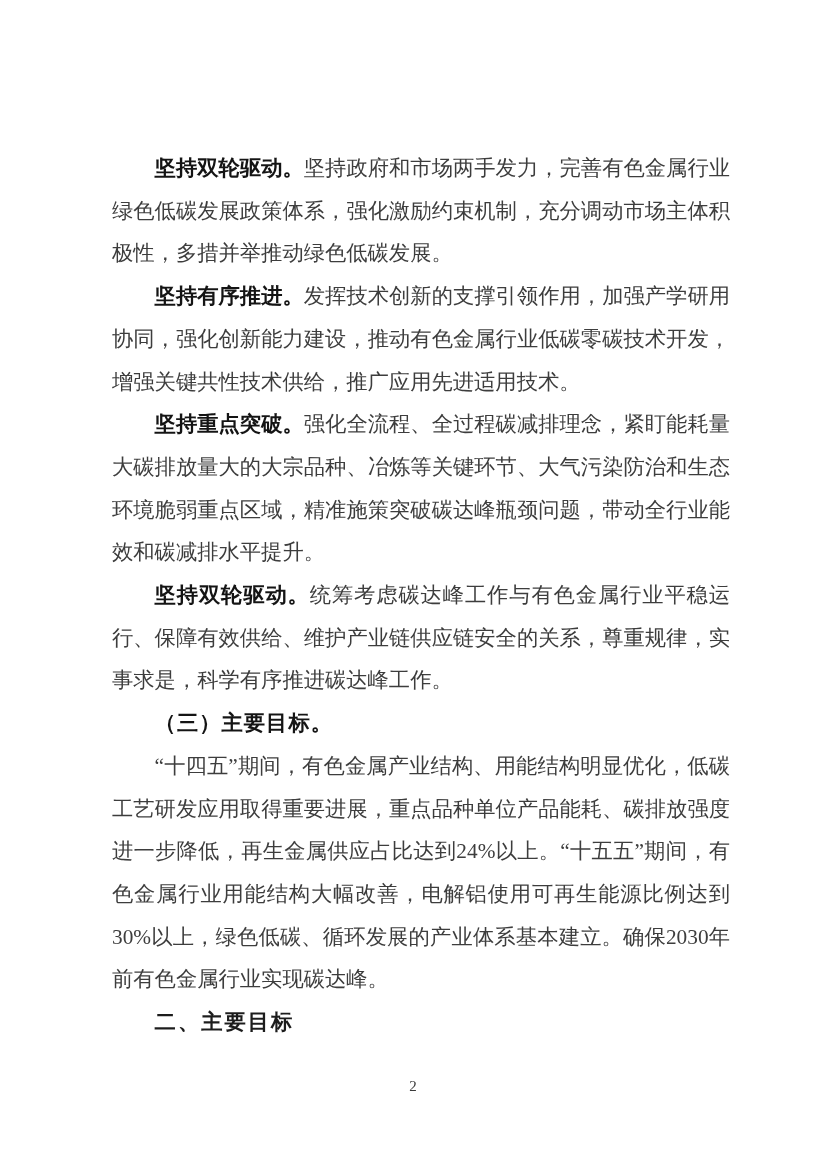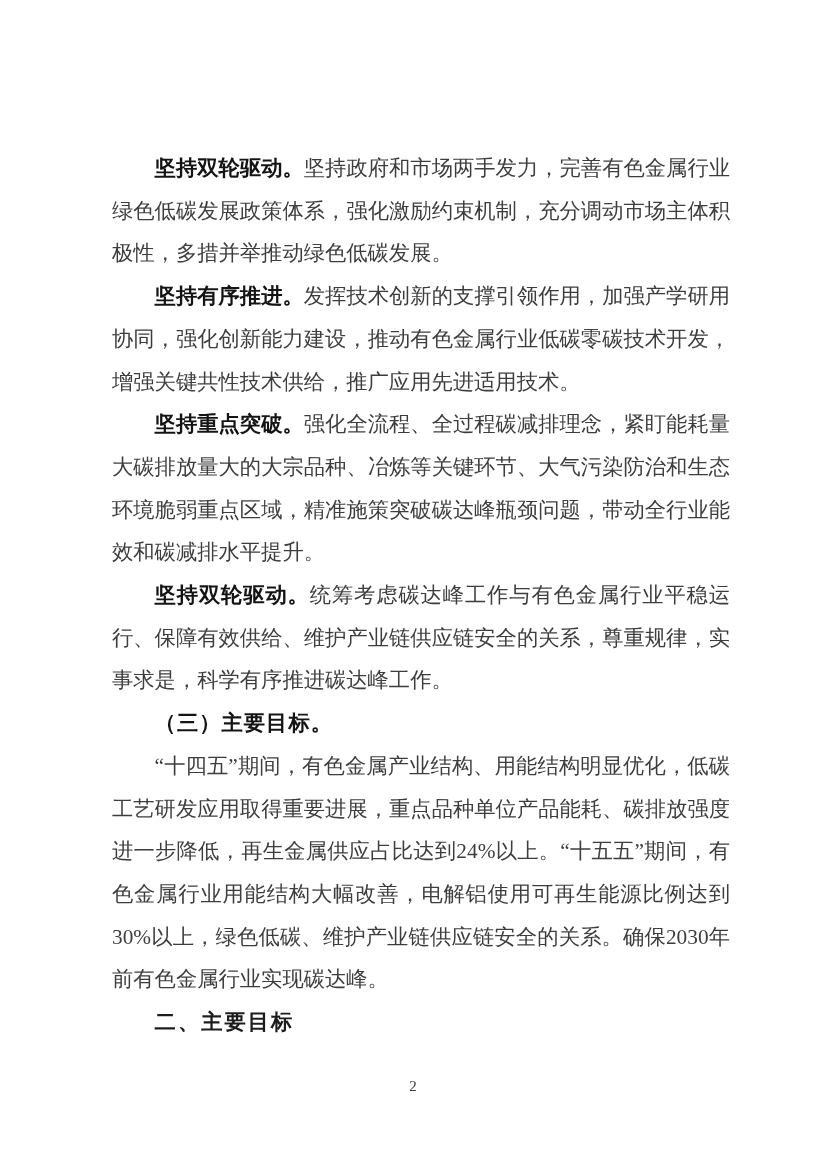--- a/index.html
+++ b/index.html
@@ -69,20 +69,20 @@
     <p class="para"><span class="lead-in">坚持双轮驱动。</span><span>坚持政府和市场两手发力，完善有色金属行业绿色低碳发展政策体系，强化激励约束机制，充分调动市场主体积极性，多措并举推动绿色低碳发展。</span></p>
 
     <p class="para"><span class="lead-in">坚持有序推进。</span><span>发挥技术创新的支撑引领作用，加强产学研用协同，强化创新能力建设，推动有色金属行业低碳零碳技术开发，增强关键共性技术供给，推广应用先进适用技术。</span></p>
 
     <p class="para"><span class="lead-in">坚持重点突破。</span><span>强化全流程、全过程碳减排理念，紧盯能耗量大碳排放量大的大宗品种、冶炼等关键环节、大气污染防治和生态环境脆弱重点区域，精准施策突破碳达峰瓶颈问题，带动全行业能效和碳减排水平提升。</span></p>
 
     <p class="para"><span class="lead-in">坚持双轮驱动。</span><span>统筹考虑碳达峰工作与有色金属行业平稳运行、保障有效供给、维护产业链供应链安全的关系，尊重规律，实事求是，科学有序推进碳达峰工作。</span></p>
 
     <p class="sub-heading">（三）主要目标。</p>
 
-    <p class="para">“十四五”期间，有色金属产业结构、用能结构明显优化，低碳工艺研发应用取得重要进展，重点品种单位产品能耗、碳排放强度进一步降低，再生金属供应占比达到24%以上。“十五五”期间，有色金属行业用能结构大幅改善，电解铝使用可再生能源比例达到30%以上，绿色低碳、维护产业链供应链安全的关系。确保2030年前有色金属行业实现碳达峰。</p>
+    <p class="para">“十四五”期间，有色金属产业结构、用能结构明显优化，低碳工艺研发应用取得重要进展，重点品种单位产品能耗、碳排放强度进一步降低，再生金属供应占比达到24%以上。“十五五”期间，有色金属行业用能结构大幅改善，电解铝使用可再生能源比例达到30%以上，绿色低碳、循环发展的产业体系基本建立。确保2030年前有色金属行业实现碳达峰。</p>
 
     <p class="chapter-heading">二、主要目标</p>
 
   </div>
 
   <div class="page-number">2</div>
 </div>
 
 </body></html>

